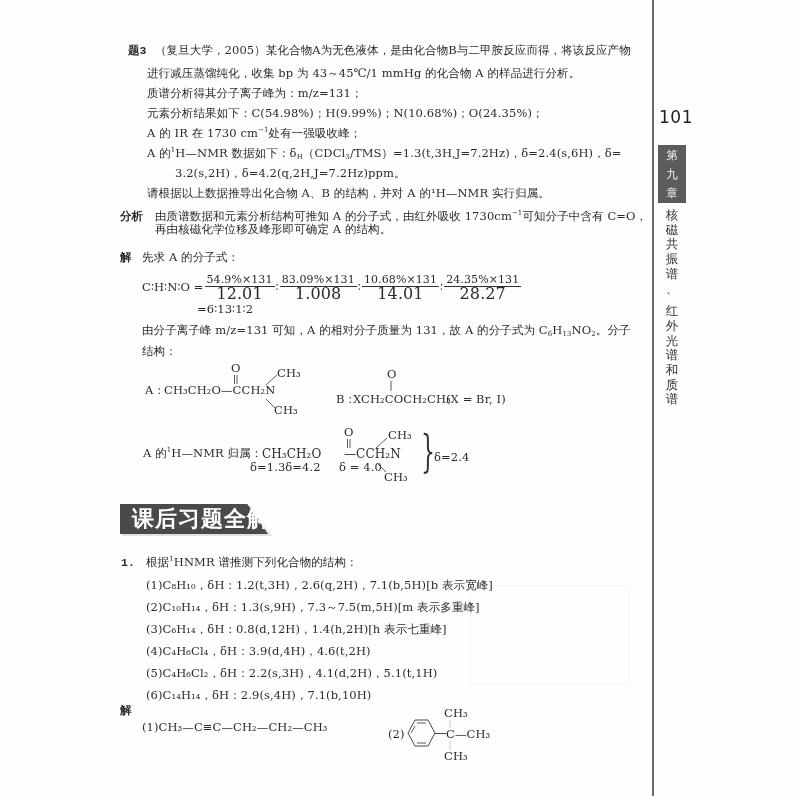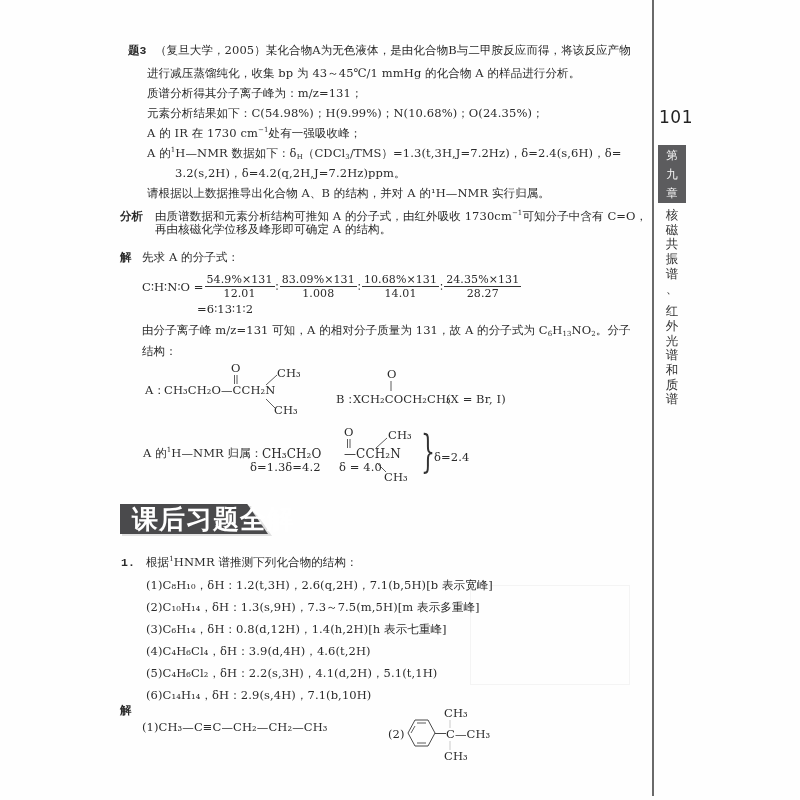--- a/index.html
+++ b/index.html
@@ -19,26 +19,26 @@
   
   .page-num { position: absolute; left: 659px; top: 107px; font-family: "DejaVu Sans", "Liberation Sans", sans-serif; font-size: 17px; color: #222; letter-spacing: 0.5px; }
   .chapter-box { position: absolute; left: 658px; top: 145px; width: 28px; height: 58px; background: #5c5c5e; }
   .chapter-char { display: block; color: #f4f4f4; font-family: "DejaVu Sans", "Liberation Sans", sans-serif; font-size: 11.5px; text-align: center; line-height: 18px; margin-top: 1px; }
   .chapter-title { position: absolute; left: 662px; top: 208px; width: 20px; font-size: 12.5px; line-height: 14.7px; color: #333; text-align: center; }
   .chapter-title span { display: block; }
 
   
   .frac { display: inline-block; vertical-align: middle; text-align: center; margin: 0 1px; }
   .frac .num { display: block; border-bottom: 1px solid #333; padding: 0 2px; font-size: 11px; line-height: 13px; }
-  .frac .den { display: block; font-size: 11px; line-height: 14px; }
+  .frac .den { display: block; font-size: 16px; line-height: 14px; }
 
   
   .banner { position: absolute; left: 120px; top: 504px; width: 148px; height: 30px; background: #4a4a4c; clip-path: polygon(0 0, 86% 0, 100% 100%, 0 100%); }
   .banner-shadow { position: absolute; left: 122px; top: 506px; width: 150px; height: 30px; background: #cfcfcf; clip-path: polygon(0 0, 86% 0, 100% 100%, 0 100%); opacity: 0.6; }
-  .banner-text { position: absolute; left: 132px; top: 506px; font-family: "DejaVu Sans", "Liberation Sans", sans-serif; font-size: 26px; font-weight: bold; color: #ffffff; letter-spacing: 1px; line-height: 26px; }
+  .banner-text { position: absolute; left: 132px; top: 506px; font-family: "DejaVu Sans", "Liberation Sans", sans-serif; font-size: 22px; font-weight: bold; color: #ffffff; letter-spacing: 1px; line-height: 26px; }
 
   svg.line { position: absolute; overflow: visible; }
   .brace { position: absolute; font-size: 44px; line-height: 44px; font-family: "DejaVu Serif", serif; color: #333; transform: scaleX(0.5); transform-origin: left top; }
 
   .bleed { position: absolute; border: 1px solid rgba(0,0,0,0.04); }
 </style>
 </head>
 <body>
 
 <div class="page">

